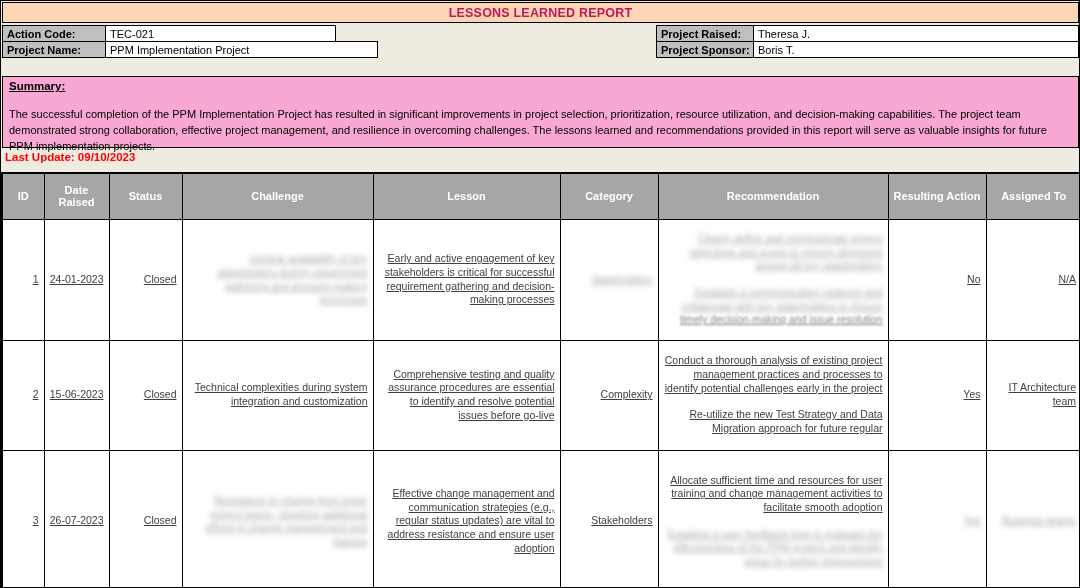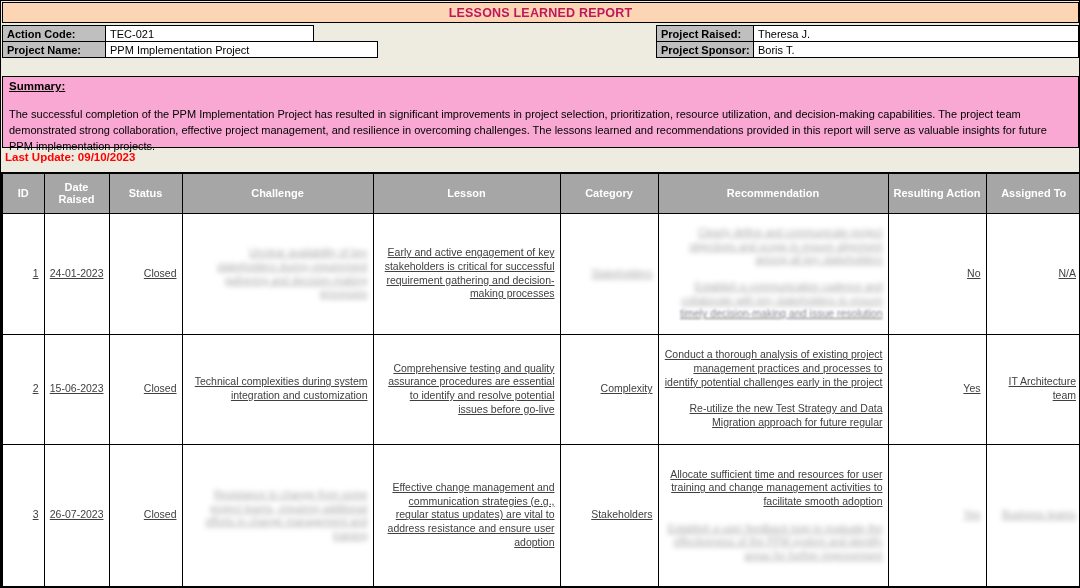--- a/index.html
+++ b/index.html
@@ -39,21 +39,21 @@
   table.lessons {
     position:absolute; left:0; top:171px; width:1080px;
     border-collapse:collapse; table-layout:fixed;
     border:2px solid #000;
   }
   table.lessons th, table.lessons td {
     border:1px solid #000; overflow:hidden; vertical-align:middle;
   }
   table.lessons th {
     background:#a6a6a6; color:#ffffff; font-weight:bold; font-size:11px;
-    height:40px; text-align:center; padding:0 2px;
+    height:46px; text-align:center; padding:0 2px;
   }
   table.lessons td {
     background:#ffffff; color:#404040; font-size:10.5px; line-height:1.3;
     padding:2px 5px; text-align:right;text-decoration:underline;
   }
   td.al { text-align:left; }
   tr.r1 td { height:121px; }
   tr.r2 td { height:110px; }
   tr.r3 td { height:143px; }
 
@@ -63,21 +63,21 @@
   .blur-light { filter:blur(1.1px); opacity:.75; color:#556; }
 </style>
 </head>
 <body>
 
 <div class="page">
 
   <div class="titlebar">LESSONS LEARNED REPORT</div>
 
   <div class="info-cell info-label" style="left:1px; top:24px; width:104px;">Action Code:</div>
-  <div class="info-cell info-value" style="left:104px; top:24px; width:209px;">TEC-021</div>
+  <div class="info-cell info-value" style="left:104px; top:24px; width:231px;">TEC-021</div>
   <div class="info-cell info-label" style="left:1px; top:40px; width:104px;">Project Name:</div>
   <div class="info-cell info-value" style="left:104px; top:40px; width:273px;">PPM Implementation Project</div>
 
   <div class="info-cell info-label" style="left:655px; top:24px; width:98px;">Project Raised:</div>
   <div class="info-cell info-value" style="left:752px; top:24px; width:326px;">Theresa J.</div>
   <div class="info-cell info-label" style="left:655px; top:40px; width:98px;">Project Sponsor:</div>
   <div class="info-cell info-value" style="left:752px; top:40px; width:326px;">Boris T.</div>
 
   <div class="summary-box">
     <div class="summary-heading">Summary:</div>

